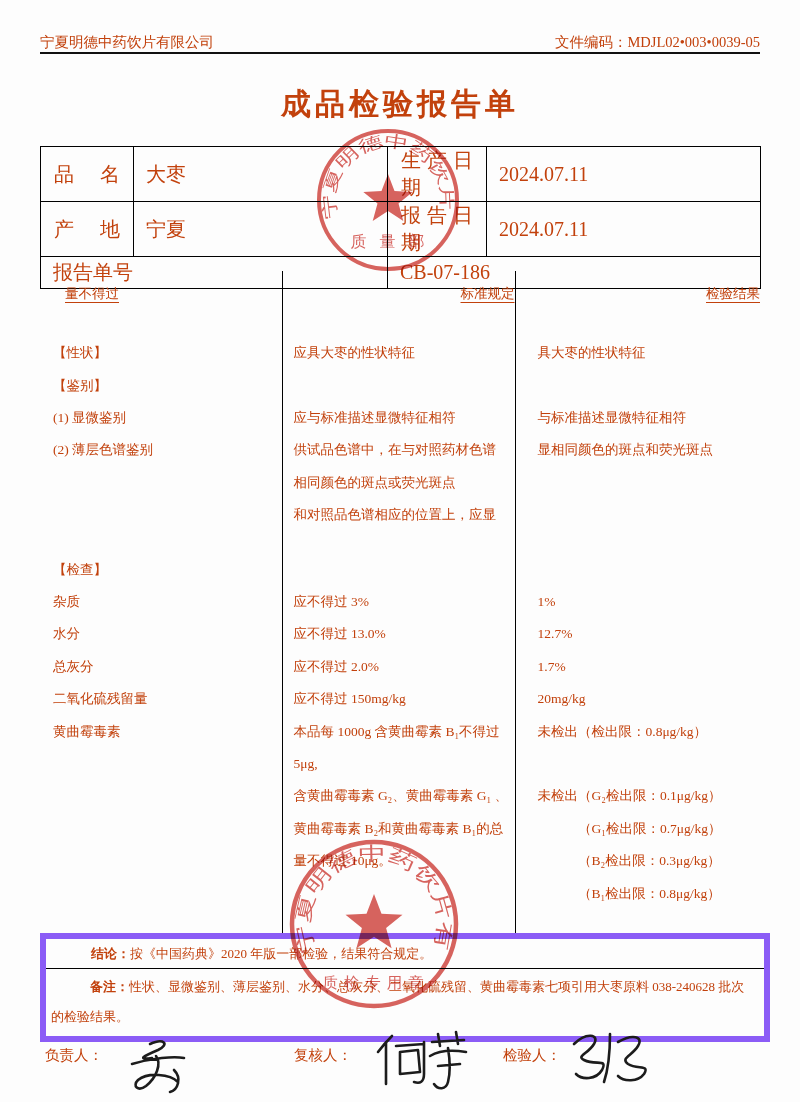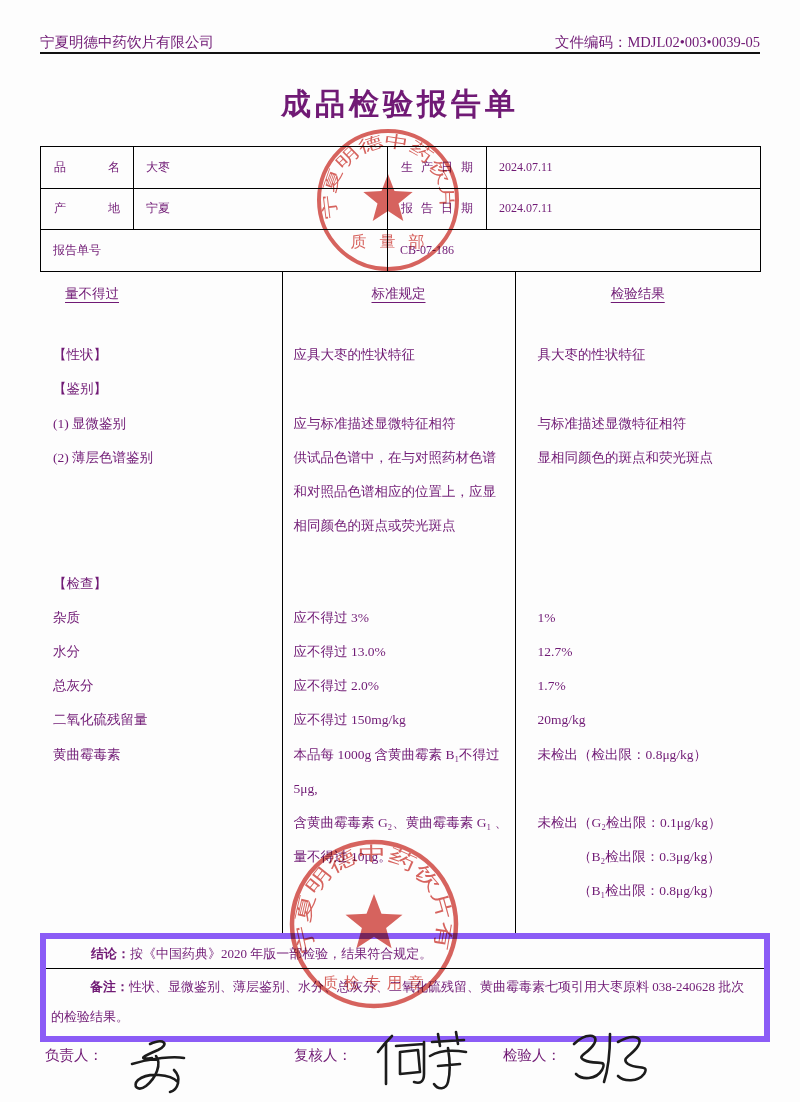--- a/index.html
+++ b/index.html
@@ -1,45 +1,45 @@
 <!DOCTYPE html>
 <html><head>
 <meta charset="utf-8">
 <style>
   html,body{margin:0;padding:0;background:#e8e8e8;}
   .page{
     position:relative;width:800px;height:1102px;margin:0 auto;background:#fdfdfd;
-    font-family:"Liberation Serif","DejaVu Serif",serif;color:#701a75;overflow:hidden;
+    font-family:"Liberation Serif","DejaVu Serif",serif;color:#c2410c;overflow:hidden;
   }
   
   .hdr{position:absolute;top:33px;left:40px;width:720px;display:flex;justify-content:space-between;font-size:14.5px;}
   .hdr-rule{position:absolute;top:52px;left:40px;width:720px;height:2px;background:#111;}
   .title{position:absolute;top:84px;left:0;width:800px;text-align:center;font-size:30px;font-weight:bold;letter-spacing:4px;}
   
   table{border-collapse:collapse;table-layout:fixed;}
-  .info-table{position:absolute;top:146px;left:40px;width:720px;height:126px;font-size:12px;}
+  .info-table{position:absolute;top:146px;left:40px;width:720px;height:126px;font-size:20px;}
   .info-table td{border:1px solid #000;padding:0;height:31px;vertical-align:middle;}
   .info-table td.jlabel{text-align:justify;text-align-last:justify;padding:0 13px;}
   .info-table td.val{padding-left:12px;}
   .info-table td.plain{padding-left:12px;margin-left:28px;}
   
   .insp-table{position:absolute;top:271px;left:40px;width:720px;height:662px;font-size:13.5px;}
   .insp-table td,.insp-table th{padding:0;vertical-align:middle;white-space:pre;font-weight:normal;}
   .insp-table .c2{border-left:1px solid #000;border-right:1px solid #000;}
   .insp-table tr{height:32.4px;}
   .insp-table tr.hrow{height:46px;}
   .insp-table tr.sp1{height:20px;}
   .insp-table tr.sp2{height:22px;}
   .insp-table tr.fill{height:23px;}
   .insp-table .c1{padding-left:13px;}
   .insp-table .c2{padding-left:11px;}
   .insp-table .c3{padding-left:22px;}
   .insp-table th span{text-decoration:underline;text-underline-offset:4px;}
   .insp-table th.c1{text-align:left;padding-left:25px;}
-  .insp-table th.c2,.insp-table th.c3{text-align:center;padding-left:0;}
+  .insp-table th.c2,.insp-table th.c3{text-align:right;padding-left:0;}
   
   .concl-block{position:absolute;top:933px;left:40px;width:718px;border:6px solid #8b5cf6;font-size:13px;background:transparent;}
   .concl-row{height:29px;line-height:29px;border-bottom:1px solid #000;padding-left:45px;}
   .remark-row{min-height:60px;padding:3px 10px 4px 5px;}
   .remark-row p{margin:0;text-indent:39px;line-height:30px;}
   b.inl{font-weight:bold;}
   
   .signs{position:absolute;top:1040px;left:0;width:800px;height:60px;font-size:14.5px;}
   .sig-label{position:absolute;top:6px;}
   .sig-svg{position:absolute;}
@@ -122,26 +122,26 @@
           <td class="c2">应与标准描述显微特征相符</td>
           <td class="c3">与标准描述显微特征相符</td>
         </tr>
         <tr>
           <td class="c1">(2) 薄层色谱鉴别</td>
           <td class="c2">供试品色谱中，在与对照药材色谱</td>
           <td class="c3">显相同颜色的斑点和荧光斑点</td>
         </tr>
         <tr>
           <td class="c1"></td>
+          <td class="c2">相同颜色的斑点或荧光斑点</td>
+          <td class="c3"></td>
+        </tr>
+        <tr>
+          <td class="c1"></td>
           <td class="c2">和对照品色谱相应的位置上，应显</td>
-          <td class="c3"></td>
-        </tr>
-        <tr>
-          <td class="c1"></td>
-          <td class="c2">相同颜色的斑点或荧光斑点</td>
           <td class="c3"></td>
         </tr>
         <tr class="sp2">
           <td class="c1"></td>
           <td class="c2"></td>
           <td class="c3"></td>
         </tr>
         <tr>
           <td class="c1">【检查】</td>
           <td class="c2"></td>
@@ -174,20 +174,25 @@
         </tr>
         <tr>
           <td class="c1"></td>
           <td class="c2">5μg,</td>
           <td class="c3"></td>
         </tr>
         <tr>
           <td class="c1"></td>
           <td class="c2">含黄曲霉毒素 G₂、黄曲霉毒素 G₁ 、</td>
           <td class="c3">未检出（G₂检出限：0.1μg/kg）</td>
+        </tr>
+        <tr>
+          <td class="c1"></td>
+          <td class="c2">黄曲霉毒素 B₂和黄曲霉毒素 B₁的总</td>
+          <td class="c3">　　　（G₁检出限：0.7μg/kg）</td>
         </tr>
         <tr>
           <td class="c1"></td>
           <td class="c2">量不得过 10μg。</td>
           <td class="c3">　　　（B₂检出限：0.3μg/kg）</td>
         </tr>
         <tr>
           <td class="c1"></td>
           <td class="c2"></td>
           <td class="c3">　　　（B₁检出限：0.8μg/kg）</td>

